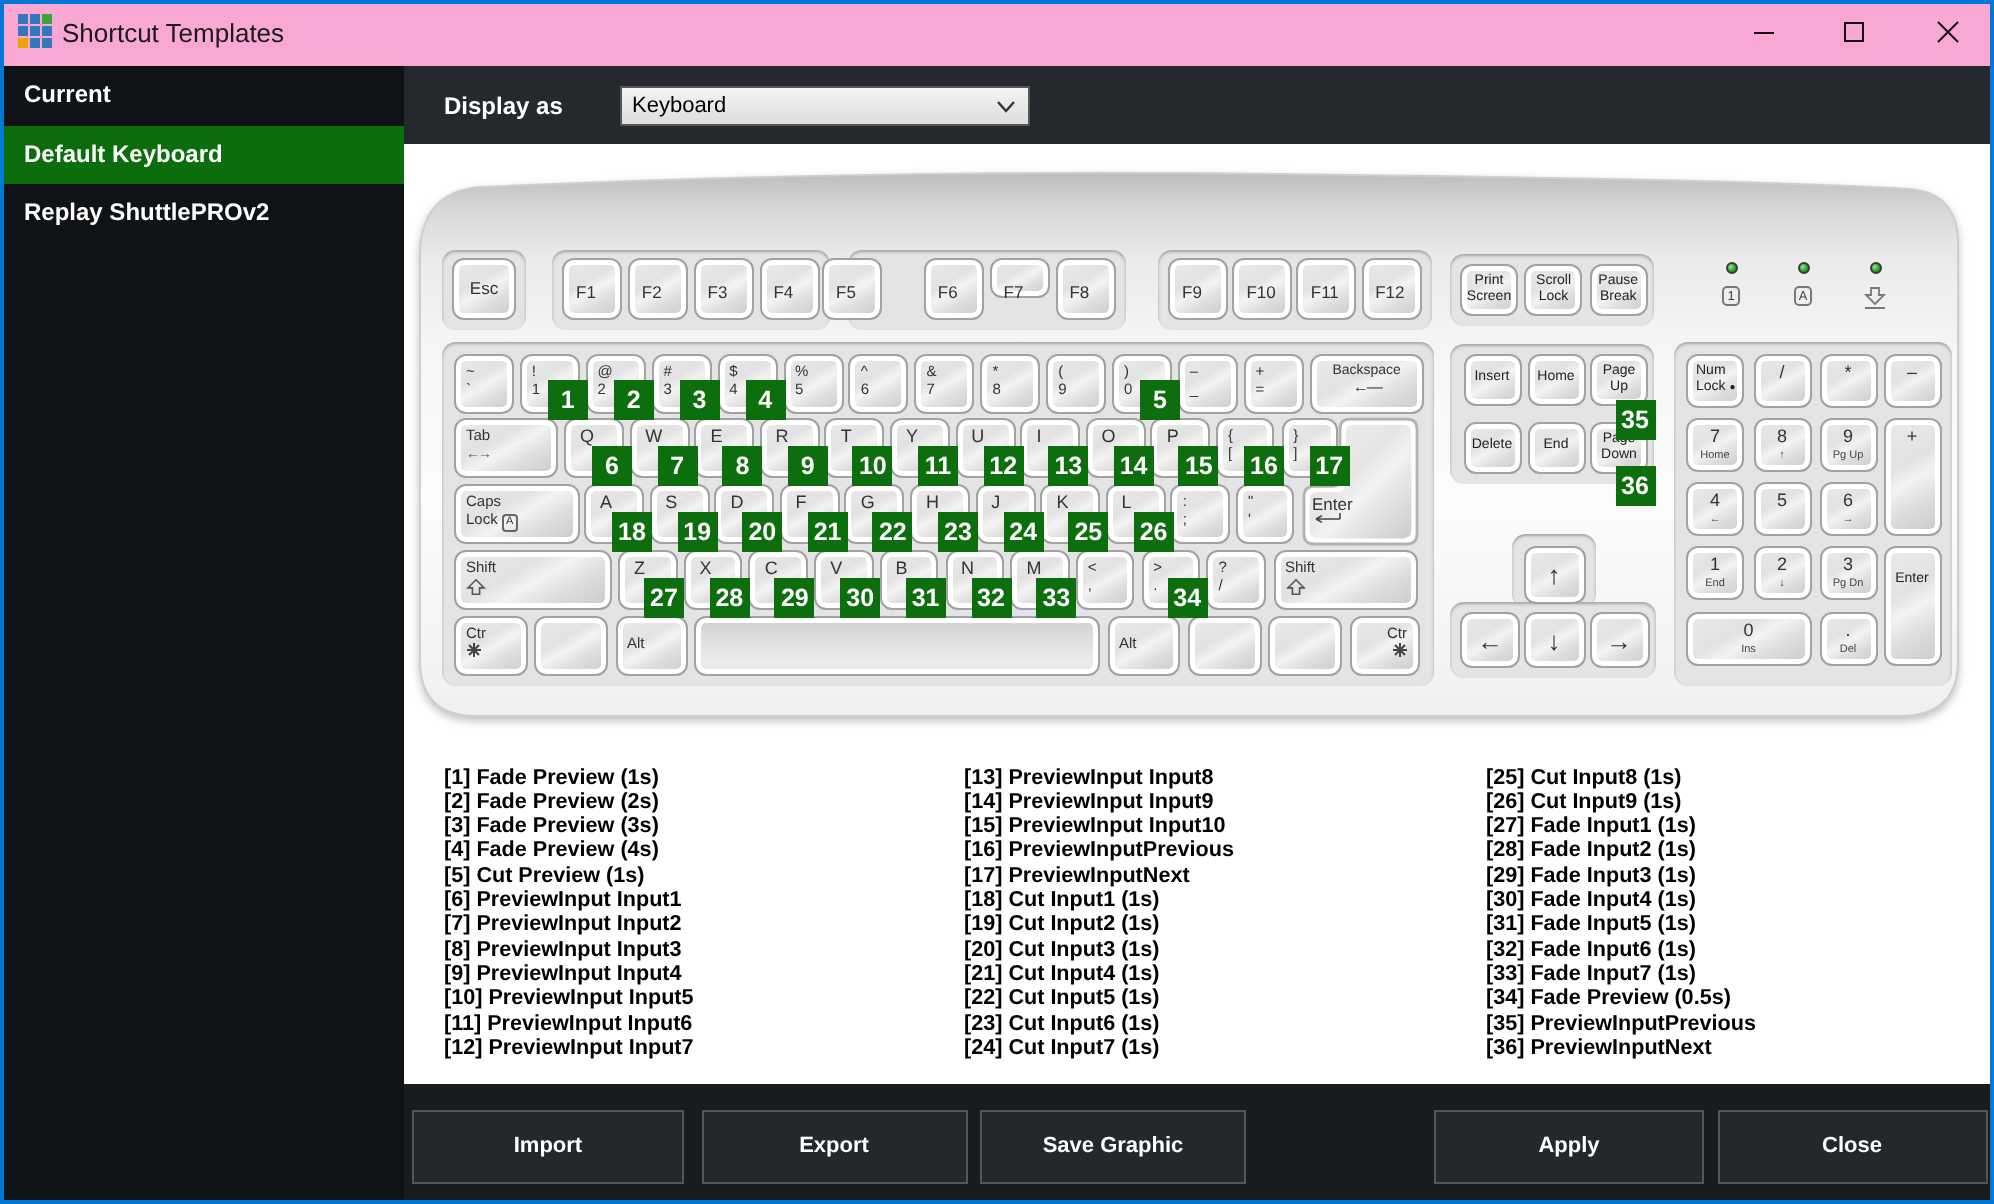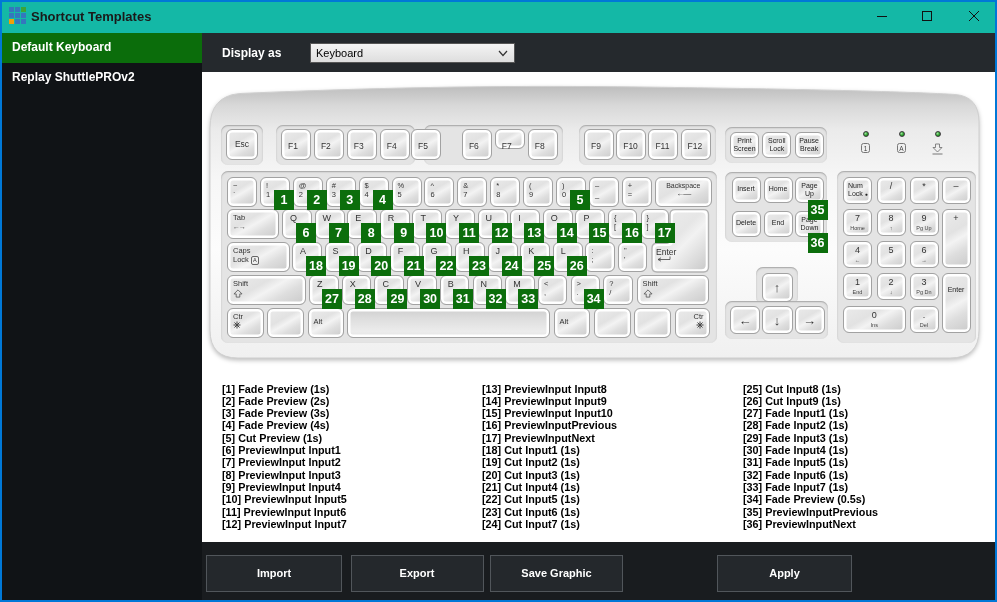--- a/index.html
+++ b/index.html
@@ -1,18 +1,18 @@
 <!DOCTYPE html>
 <html><head><meta charset="utf-8"><title>Shortcut Templates</title>
 <style>
 * { margin:0; padding:0; box-sizing:border-box; }
 html,body { width:997px; height:602px; overflow:hidden; font-family:"Liberation Sans",sans-serif; }
 #win { position:relative; width:997px; height:602px; background:#0078d7; }
 #inner { position:absolute; left:2px; top:2px; width:993px; height:598px; background:#fff; }
-#title { position:absolute; left:0; top:0; width:993px; height:31px; background:#14b8a6;font-weight:bold; }
+#title { position:absolute; left:0; top:0; width:993px; height:31px; background:#f9a8d4; }
 #title .txt { position:absolute; left:29px; top:7px; font-size:13px; color:#1a1a1a; }
 #icon { position:absolute; left:7px; top:5px; width:17px; height:17px; }
 #icon div { position:absolute; width:5px; height:5px; }
 .wmin { position:absolute; left:875px; top:14px; width:10px; height:1px; background:#111; }
 .wmax { position:absolute; left:920px; top:9px; width:10px; height:10px; border:1px solid #111; }
 .wcls { position:absolute; left:966px; top:8px; width:12px; height:12px; }
 #sidebar { position:absolute; left:0; top:31px; width:200px; height:567px; background:#101316; }
 .sbitem { height:29.6px; line-height:29.6px; padding-left:10px; color:#fff; font-weight:bold; font-size:12px; }
 .sbitem.sel { background:#0b6d0b; }
 #dbar { position:absolute; left:200px; top:31px; width:793px; height:39px; background:#25292d; }
@@ -62,20 +62,21 @@
           <div style="left:12px;top:12px;background:#3477bd"></div>
     </div>
     <div class="txt">Shortcut Templates</div>
     <div class="wmin"></div>
     <div class="wmax"></div>
     <svg class="wcls" viewBox="0 0 12 12">
           <path d="M1 1 L11 11 M11 1 L1 11" stroke="#111" stroke-width="1"></path>
         </svg>
   </div>
   <div id="sidebar">
+    <div class="sbitem">Current</div>
     <div class="sbitem sel">Default Keyboard</div>
     <div class="sbitem">Replay ShuttlePROv2</div>
   </div>
   <div id="dbar">
     <div class="lab">Display as</div>
     <div id="dd">Keyboard<svg width="10" height="7" viewBox="0 0 10 7">
             <path d="M1 1 L5 5.5 L9 1" fill="none" stroke="#333" stroke-width="1.2"></path>
           </svg></div>
   </div>
   <div id="content">
@@ -473,14 +474,15 @@
             <div class="col" style="left:482px">[13] PreviewInput Input8<br>[14] PreviewInput Input9<br>[15] PreviewInput Input10<br>[16] PreviewInputPrevious<br>[17] PreviewInputNext<br>[18] Cut Input1 (1s)<br>[19] Cut Input2 (1s)<br>[20] Cut Input3 (1s)<br>[21] Cut Input4 (1s)<br>[22] Cut Input5 (1s)<br>[23] Cut Input6 (1s)<br>[24] Cut Input7 (1s)</div>
             <div class="col" style="left:743px">[25] Cut Input8 (1s)<br>[26] Cut Input9 (1s)<br>[27] Fade Input1 (1s)<br>[28] Fade Input2 (1s)<br>[29] Fade Input3 (1s)<br>[30] Fade Input4 (1s)<br>[31] Fade Input5 (1s)<br>[32] Fade Input6 (1s)<br>[33] Fade Input7 (1s)<br>[34] Fade Preview (0.5s)<br>[35] PreviewInputPrevious<br>[36] PreviewInputNext</div>
       </div>
     </div>
   </div>
   <div id="bbar">
     <div class="btn" style="left:4px;width:136px">Import</div>
     <div class="btn" style="left:148.5px;width:133px">Export</div>
     <div class="btn" style="left:288px;width:133px">Save Graphic</div>
     <div class="btn" style="left:515px;width:135px">Apply</div>
+    <div class="btn" style="left:656.5px;width:135px">Close</div>
   </div>
 </div>
   </div>
 </body></html>

